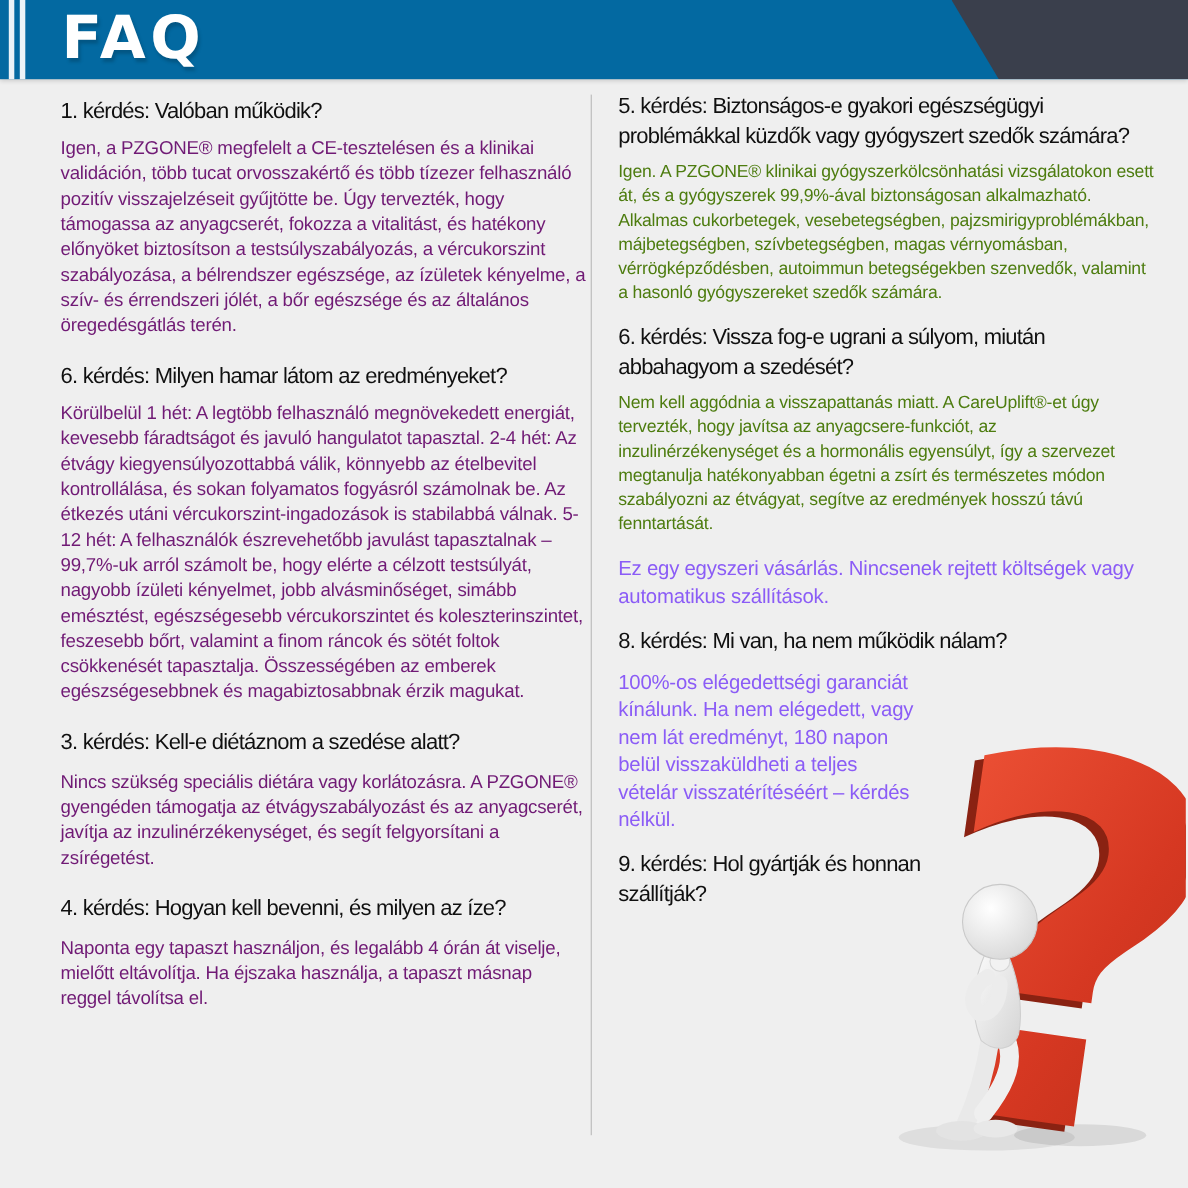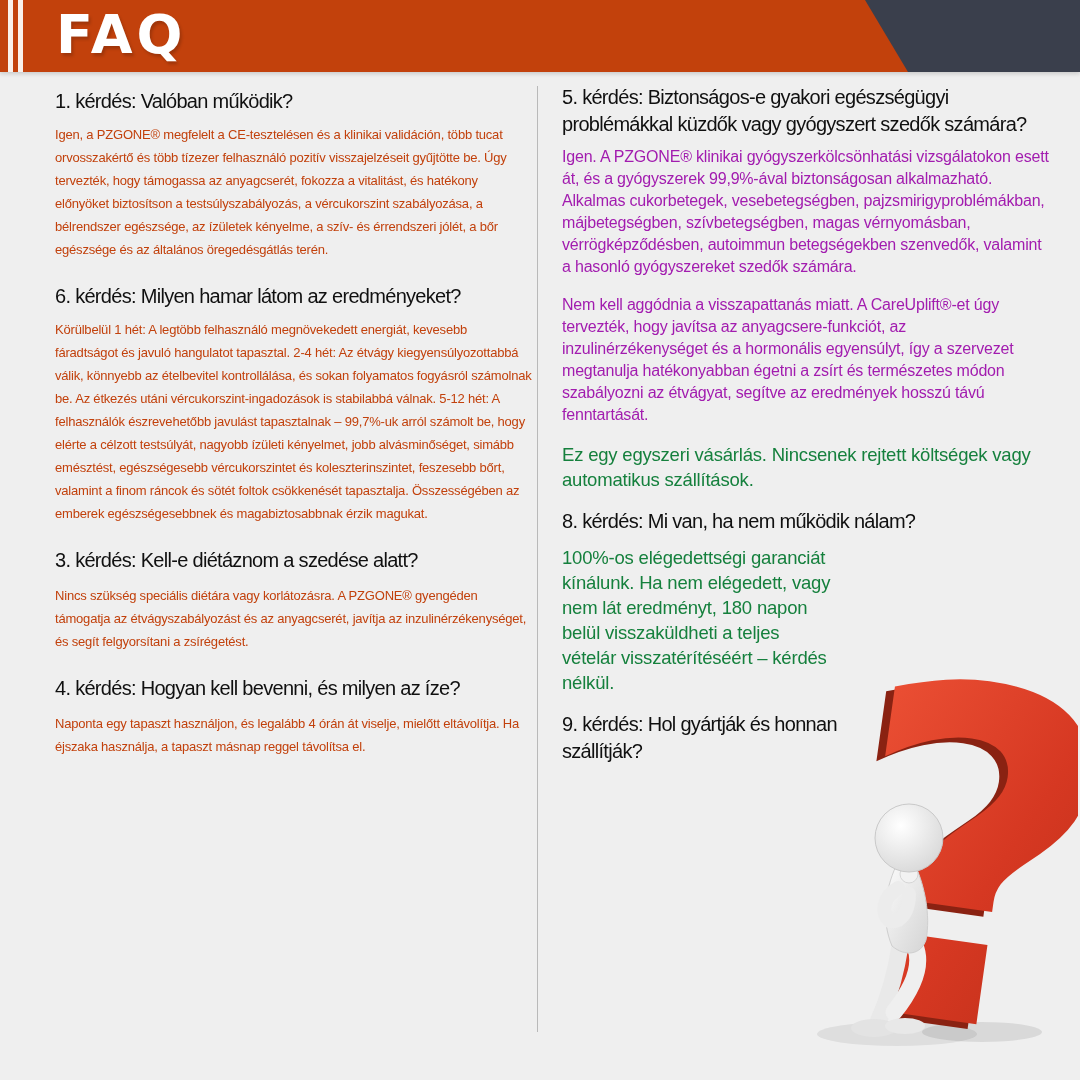--- a/index.html
+++ b/index.html
@@ -8,21 +8,21 @@
     font-family:"Liberation Sans", sans-serif;
     background:#efefef;
     position:relative;
     overflow:hidden;
   }
   .canvas { position:absolute; inset:0; }
 
   
   .band {
     position:absolute; top:0; left:0; width:1080px; height:72px;
-    background:#c2410c;
+    background:#0369a1;
     box-shadow:0 2px 4px rgba(0,0,0,.15);
   }
   .stripe {
     position:absolute; top:0; height:72px; width:5px;
     background:rgba(255,255,255,.92);
   }
   .s1 { left:8px; } .s2 { left:18px; }
   .faq-title {
     position:absolute; left:56px; top:0;
     font-family:"DejaVu Sans","Liberation Sans",sans-serif;
@@ -49,26 +49,26 @@
   .col-right .qa { margin-bottom:16px; }
 
   .q {
     font-size:20px; font-weight:400; color:#101010;
     letter-spacing:-0.7px; line-height:27px; margin:0 0 8px;
   }
   .q.nowrap { white-space:nowrap; }
   .q.narrow-h9 { width:300px; }
 
   .a {
-    font-size:13px; color:#c2410c; line-height:23px;
+    font-size:17px; color:#701a75; line-height:23px;
     letter-spacing:-0.2px;
   }
   .a.gap { margin-top:10px; }
-  .col-right .a.small { font-size:16px; line-height:22px; color:#a21caf; }
-  .col-right .a.mid   { font-size:18.5px; line-height:25px; color:#15803d; }
+  .col-right .a.small { font-size:16px; line-height:22px; color:#4d7c0f; }
+  .col-right .a.mid   { font-size:18.5px; line-height:25px; color:#8b5cf6; }
   .a.narrow-a8 { width:270px; line-height:24px; }
   .a.narrow-a9 { width:285px; line-height:25px; }
 
   
   .qm-wrap {
     position:absolute; left:812px; top:628px; width:266px; height:430px;
   }
   .qm-wrap svg { width:100%; height:100%; display:block; }
 </style>
 </head>
@@ -103,20 +103,21 @@
       <p class="a gap">Naponta egy tapaszt használjon, és legalább 4 órán át viselje, mielőtt eltávolítja. Ha éjszaka használja, a tapaszt másnap reggel távolítsa el.</p>
     </article>
   </section>
 
   <section class="col col-right">
     <article class="qa">
       <h2 class="q">5. kérdés: Biztonságos-e gyakori egészségügyi problémákkal küzdők vagy gyógyszert szedők számára?</h2>
       <p class="a small">Igen. A PZGONE® klinikai gyógyszerkölcsönhatási vizsgálatokon esett át, és a gyógyszerek 99,9%-ával biztonságosan alkalmazható. Alkalmas cukorbetegek, vesebetegségben, pajzsmirigyproblémákban, májbetegségben, szívbetegségben, magas vérnyomásban, vérrögképződésben, autoimmun betegségekben szenvedők, valamint a hasonló gyógyszereket szedők számára.</p>
     </article>
     <article class="qa">
+      <h2 class="q">6. kérdés: Vissza fog-e ugrani a súlyom, miután abbahagyom a szedését?</h2>
       <p class="a small">Nem kell aggódnia a visszapattanás miatt. A CareUplift®-et úgy tervezték, hogy javítsa az anyagcsere-funkciót, az inzulinérzékenységet és a hormonális egyensúlyt, így a szervezet megtanulja hatékonyabban égetni a zsírt és természetes módon szabályozni az étvágyat, segítve az eredmények hosszú távú fenntartását.</p>
     </article>
     <article class="qa">
       <p class="a mid">Ez egy egyszeri vásárlás. Nincsenek rejtett költségek vagy automatikus szállítások.</p>
     </article>
     <article class="qa">
       <h2 class="q nowrap">8. kérdés: Mi van, ha nem működik nálam?</h2>
       <p class="a mid gap narrow-a8">100%-os elégedettségi garanciát kínálunk. Ha nem elégedett, vagy nem lát eredményt, 180 napon belül visszaküldheti a teljes vételár visszatérítéséért – kérdés nélkül.</p>
     </article>
     <article class="qa">

